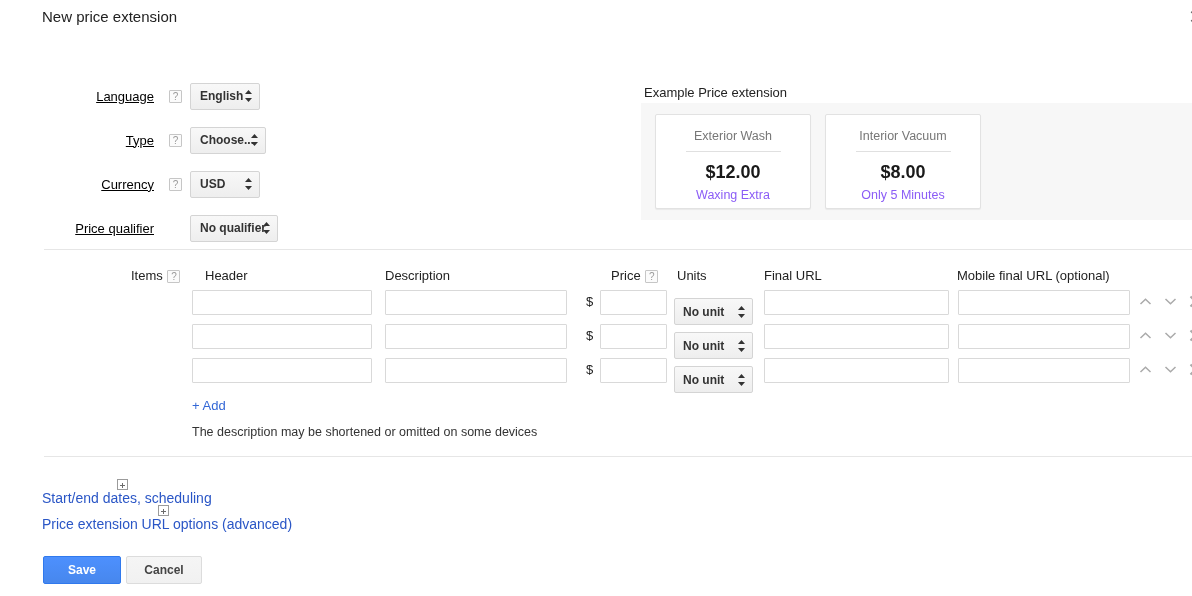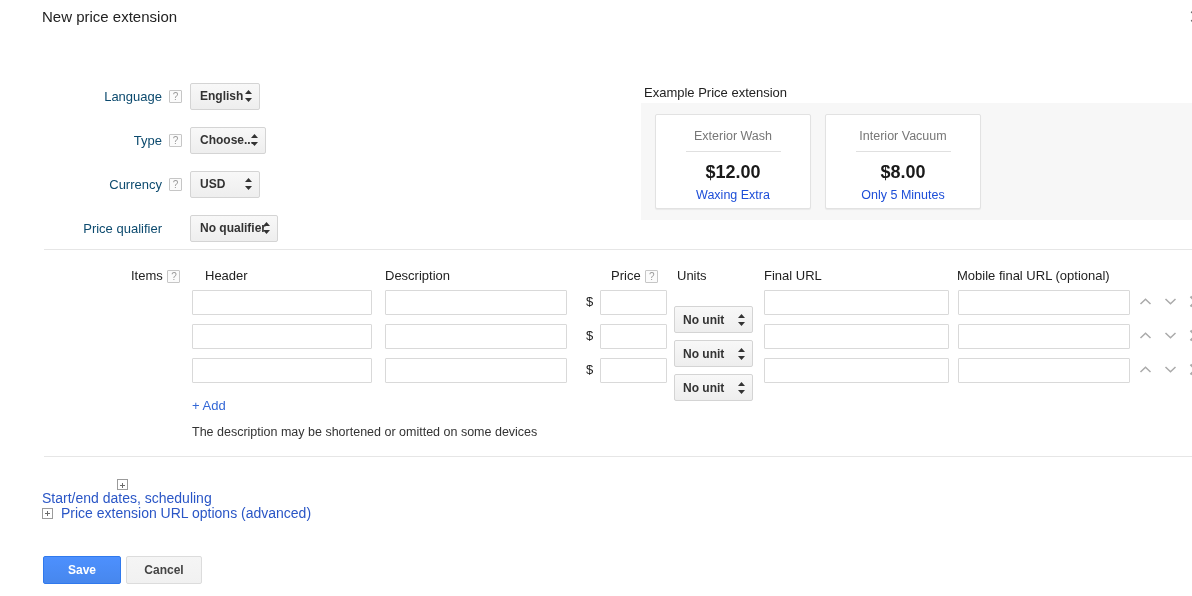--- a/index.html
+++ b/index.html
@@ -24,22 +24,23 @@
     display: flex; align-items: center; justify-content: center;
     cursor: pointer;
   }
   .close-btn svg { display: block; }
 
   
   .form-rows { position: absolute; left: 0; top: 74px; width: 600px; }
   .frow { display: flex; align-items: center; height: 44px; }
   .frow-label {
     width: 140px; text-align: right;
-    font-size: 13px; color: #0c4a6e; padding-right: 6px;
+    font-size: 13px; color: #000000; padding-right: 14px;
     white-space: nowrap;
+    text-decoration: underline;
   }
   .help-icon {
     display: inline-block;
     width: 13px; height: 13px; line-height: 12px;
     border: 1px solid #c6c6c6; border-radius: 1px;
     background: #fbfbfb; color: #9a9a9a;
     font-size: 10px; text-align: center;
     vertical-align: middle; margin-left: 1px; cursor: pointer;
   }
   .help-slot { width: 22px; flex: 0 0 22px; }
@@ -91,21 +92,21 @@
   }
   .card-rule {
     width: 95px; height: 1px; background: #e0e0e0;
     margin: 7px auto 0 auto;
   }
   .card-price {
     font-size: 18px; font-weight: bold; color: #1a1a1a;
     margin-top: 9px; line-height: 22px;
   }
   .card-desc {
-    font-size: 12.5px; color: #1d4ed8; margin-top: 4px; line-height: 16px;
+    font-size: 12.5px; color: #8b5cf6; margin-top: 4px; line-height: 16px;
   }
 
   
   .divider {
     position: absolute; left: 16px; width: 1160px; height: 1px;
     background: #e6e6e6;
   }
   .divider-top { top: 249px; }
   .divider-bottom { top: 456px; }
 
@@ -139,21 +140,21 @@
   .dollar {
     position: absolute; left: 558px; top: 4px;
     font-size: 13px; color: #222;
   }
   .in-price  { left: 572px; width: 67px; }
   .in-units  { left: 646px; }
   .in-final  { left: 736px; width: 185px; }
   .in-mobile { left: 930px; width: 172px; }
 
   .sel-unit {
-    position: absolute; top: 16px;
+    position: absolute; top: 8px;
     width: 79px; height: 27px;
     padding: 0 20px 0 8px;
   }
 
   .rowicons { position: absolute; left: 1110px; top: 1px; display: flex; gap: 10px; }
   .rowicon {
     width: 15px; height: 20px;
     display: flex; align-items: center; justify-content: center;
     cursor: pointer;
   }
@@ -166,21 +167,21 @@
     position: absolute; left: 164px; top: 425px;
     font-size: 12.5px; color: #333;
   }
 
   
   .expander {
     position: absolute; left: 14px;
     display: flex; align-items: center; cursor: pointer;
   }
   .exp1 { top: 479px; flex-direction: column; }
-  .exp2 { top: 505px; }
+  .exp2 { top: 505px; flex-direction: column; }
   .exp-box {
     width: 11px; height: 11px;
     border: 1px solid #9b9b9b;
     position: relative; margin-right: 8px; background: #fff;
   }
   .exp-box:before, .exp-box:after {
     content: ""; position: absolute; background: #6b6b6b;
   }
   .exp-box:before { left: 2px; top: 4.5px; width: 5px; height: 1px; }
   .exp-box:after  { left: 4px; top: 2.5px; width: 1px; height: 5px; }

